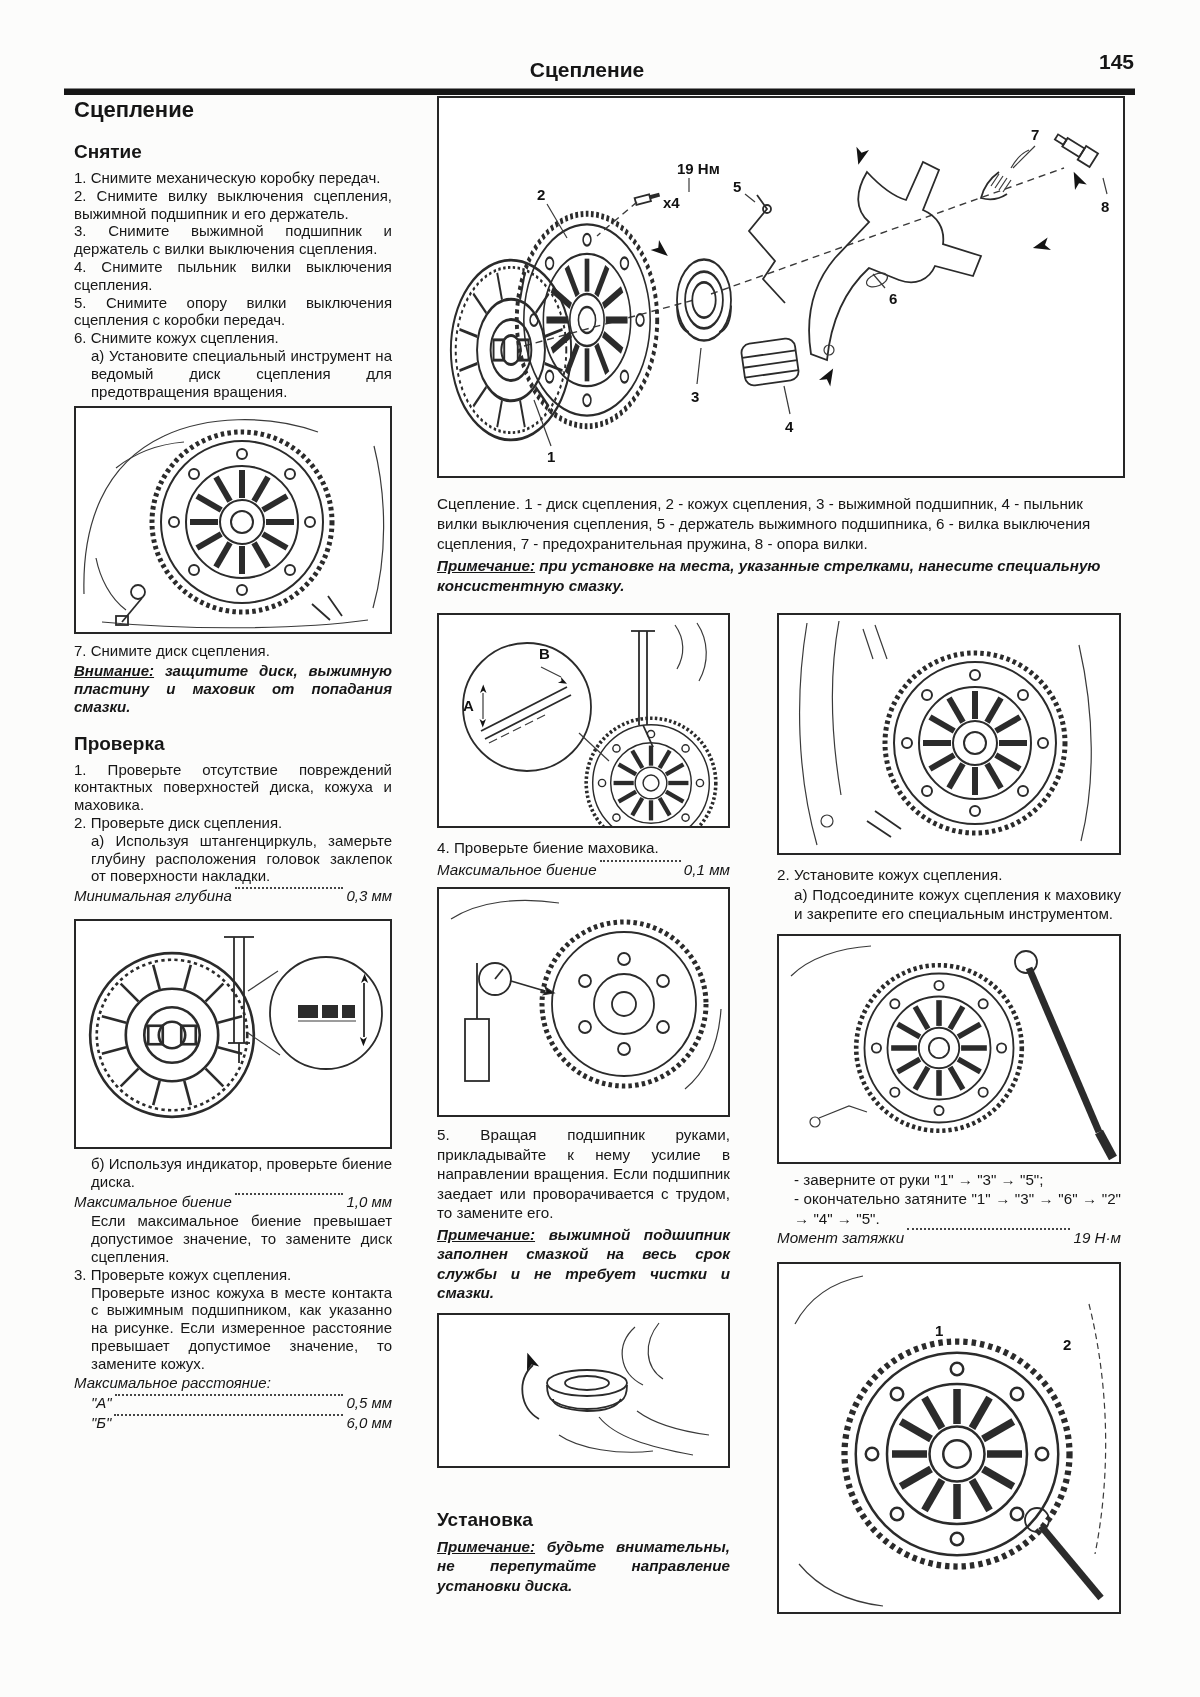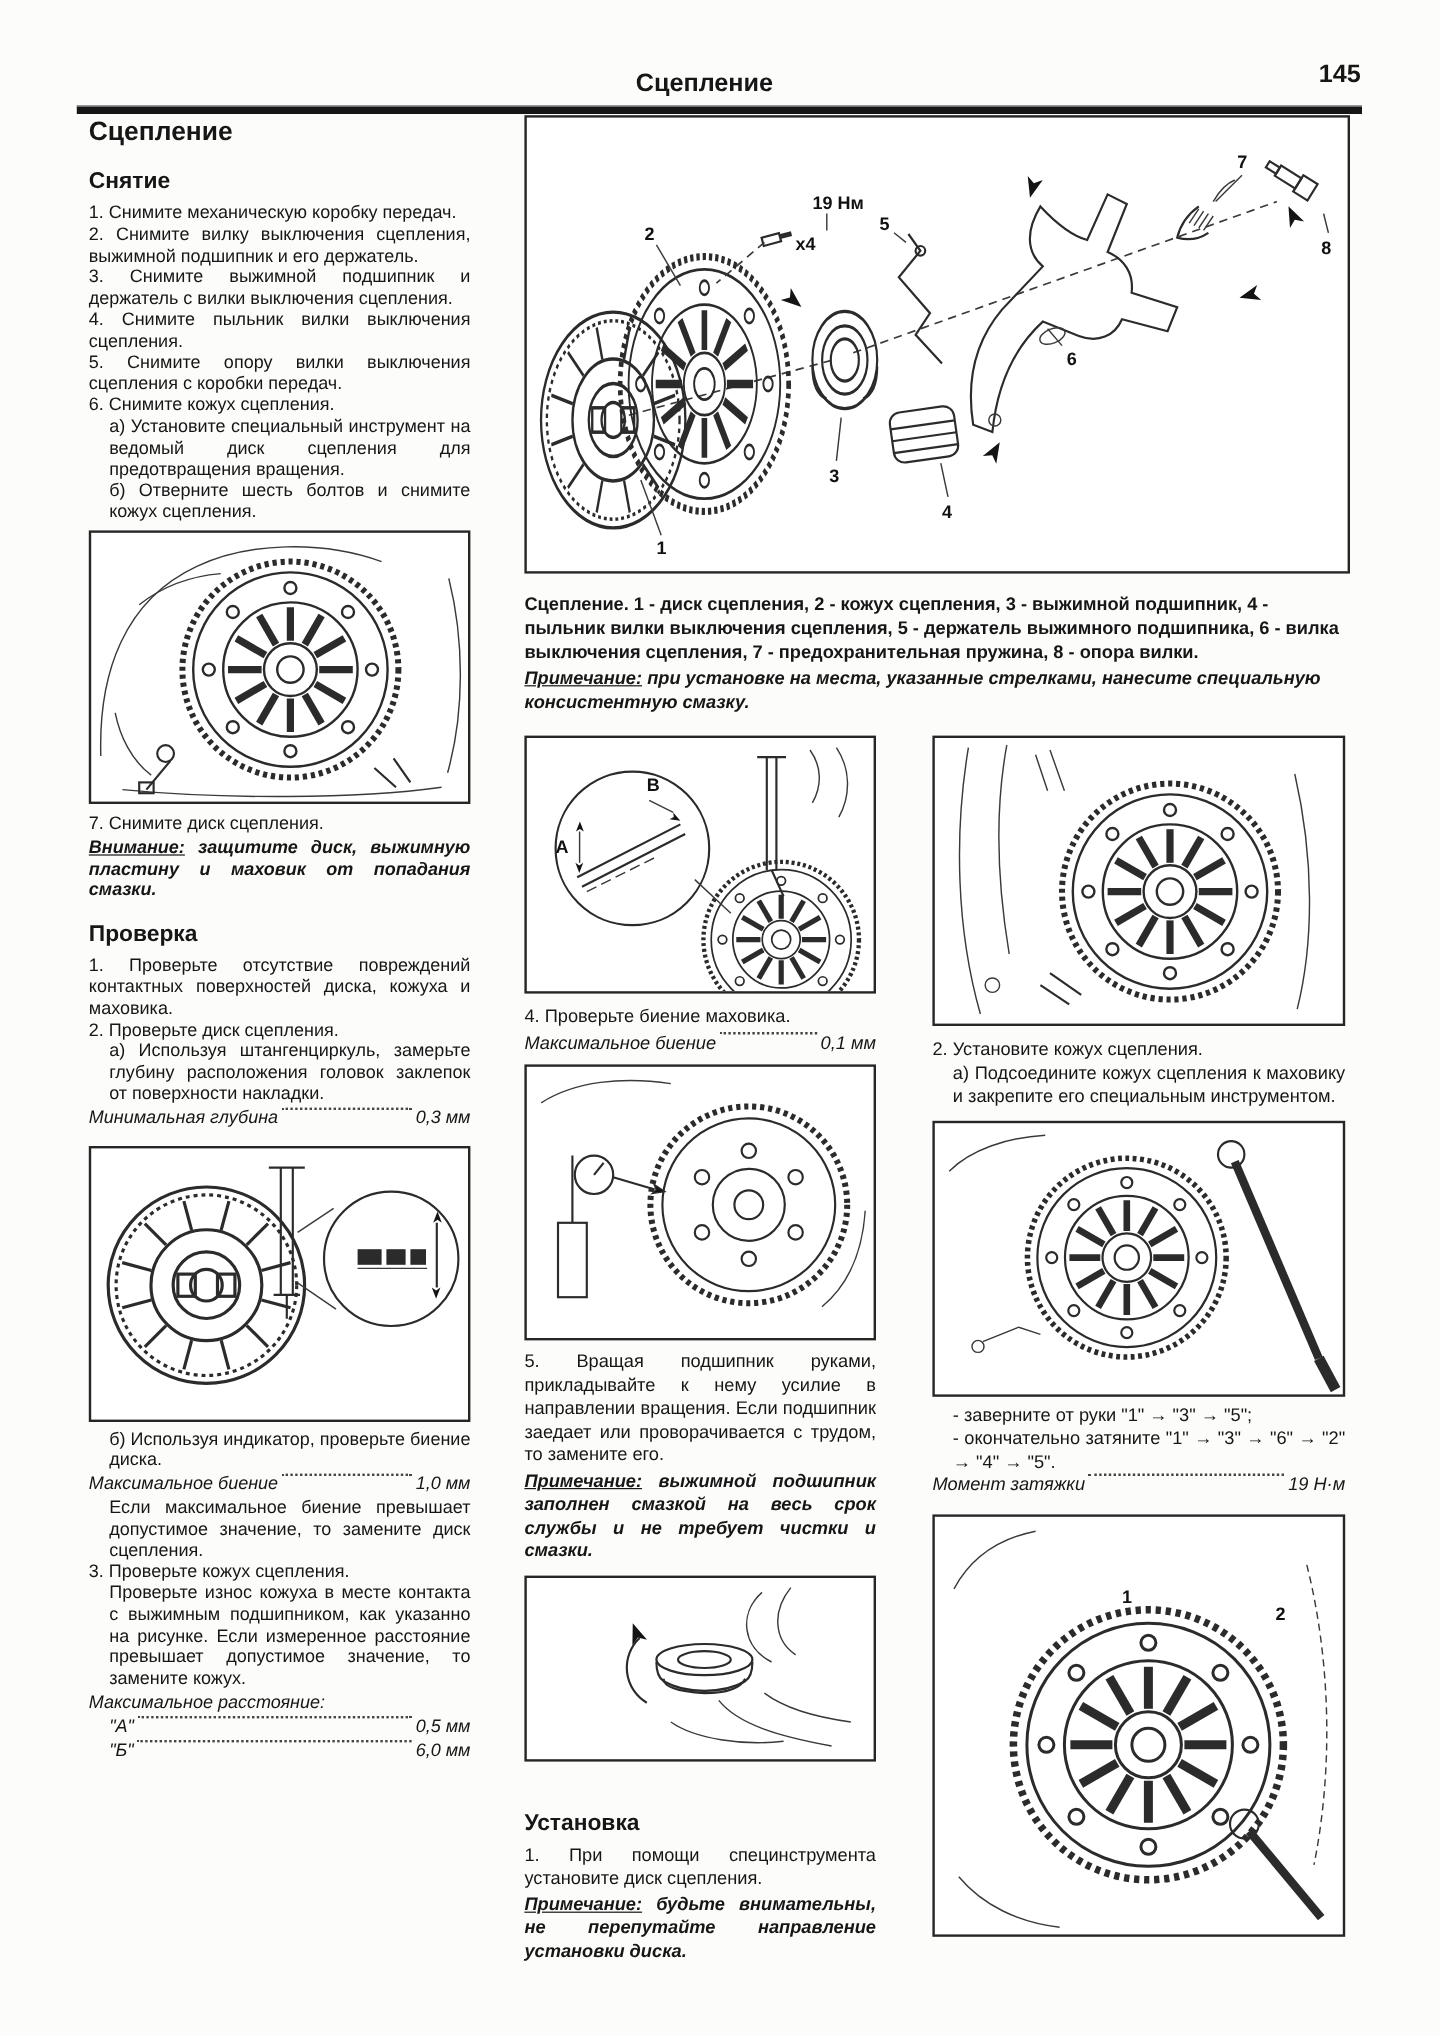--- a/index.html
+++ b/index.html
@@ -22,21 +22,21 @@
   p{margin:0;}
   .sub{padding-left:17px;}
   .note{font-style:italic;font-weight:bold;margin:2px 0;}
   .ul{text-decoration:underline;}
   .spec{display:flex;align-items:flex-start;font-style:italic;margin:2px 0;}
   .spec .dots{flex:1;border-bottom:2px dotted #444;margin:0 3px 4px;}
   .spec-title{font-style:italic;margin-top:2px;}
   .sub-spec{padding-left:17px;}
   .fig{margin:6px 0;border:2px solid #262626;background:#fff;position:relative;overflow:hidden;box-sizing:border-box;}
   .fig svg{display:block;}
-  .caption{font-weight:bold;margin-top:16px;}
+  .caption{font-weight:normal;margin-top:16px;}
   .ln{fill:none;stroke:#2b2b2b;stroke-width:1.8;}
   .thin{fill:none;stroke:#3a3a3a;stroke-width:1.2;}
   .dsh{fill:none;stroke:#3a3a3a;stroke-width:1.4;stroke-dasharray:7 5;}
   svg text{font-family:"Liberation Sans",sans-serif;font-size:15px;font-weight:bold;fill:#111;}
   .mt10{margin-top:10px}.mt8{margin-top:8px}.mt14{margin-top:14px}.mt40{margin-top:40px}
 </style>
 </head>
 <body>
 
 <svg width="0" height="0" style="position:absolute">
@@ -110,21 +110,20 @@
   <section class="col col-left">
     <h1>Сцепление</h1>
     <h2>Снятие</h2>
     <p>1. Снимите механическую коробку передач.</p>
     <p>2. Снимите вилку выключения сцепления, выжимной подшипник и его держатель.</p>
     <p>3. Снимите выжимной подшипник и держатель с вилки выключения сцепления.</p>
     <p>4. Снимите пыльник вилки выключения сцепления.</p>
     <p>5. Снимите опору вилки выключения сцепления с коробки передач.</p>
     <p>6. Снимите кожух сцепления.</p>
     <p class="sub">а) Установите специальный инструмент на ведомый диск сцепления для предотвращения вращения.</p>
-    <p class="sub">б) Отверните шесть болтов и снимите кожух сцепления.</p>
 
     <figure class="fig" style="height:228px">
       <svg viewBox="0 0 314 224" width="314" height="224">
         <g>
           <path class="thin" d="M8,186 C6,116 28,56 88,28 M88,28 C130,8 192,6 242,24 M298,38 C311,90 311,150 297,200 M26,214 C110,222 220,222 292,212"></path>
           <path class="thin" d="M40,60 C60,44 84,36 108,34 M20,150 C24,170 34,190 50,202"></path>
         </g>
         <use href="#wheel" transform="translate(166,114) scale(1.0)"></use>
         <g class="ln">
           <circle cx="62" cy="184" r="7"></circle>
@@ -349,21 +348,20 @@
         </g>
         <g class="thin">
           <path d="M196,12 C176,30 180,58 204,70 M220,8 C204,28 206,52 224,64"></path>
           <path d="M254,140 C210,132 176,122 160,102 M270,120 C240,116 214,108 198,96"></path>
           <path d="M120,120 C140,134 180,140 214,136"></path>
         </g>
       </svg>
     </figure>
 
     <h2 class="mt40">Установка</h2>
-    <p>1. При помощи специнструмента установите диск сцепления.</p>
     <p class="note"><span class="ul">Примечание:</span> <span>будьте внимательны, не перепутайте направление установки диска.</span></p>
   </section>
 
   <section class="col col-right">
     <figure class="fig" style="height:242px;margin-top:0">
       <svg viewBox="0 0 340 238" width="340" height="238">
         <g class="thin">
           <path d="M28,8 C16,80 18,160 38,230 M60,6 C50,60 52,120 62,180"></path>
           <path d="M84,14 l10,30 M96,10 l12,34 M300,30 C316,100 316,170 302,226"></path>
           <circle cx="48" cy="206" r="6"></circle>

